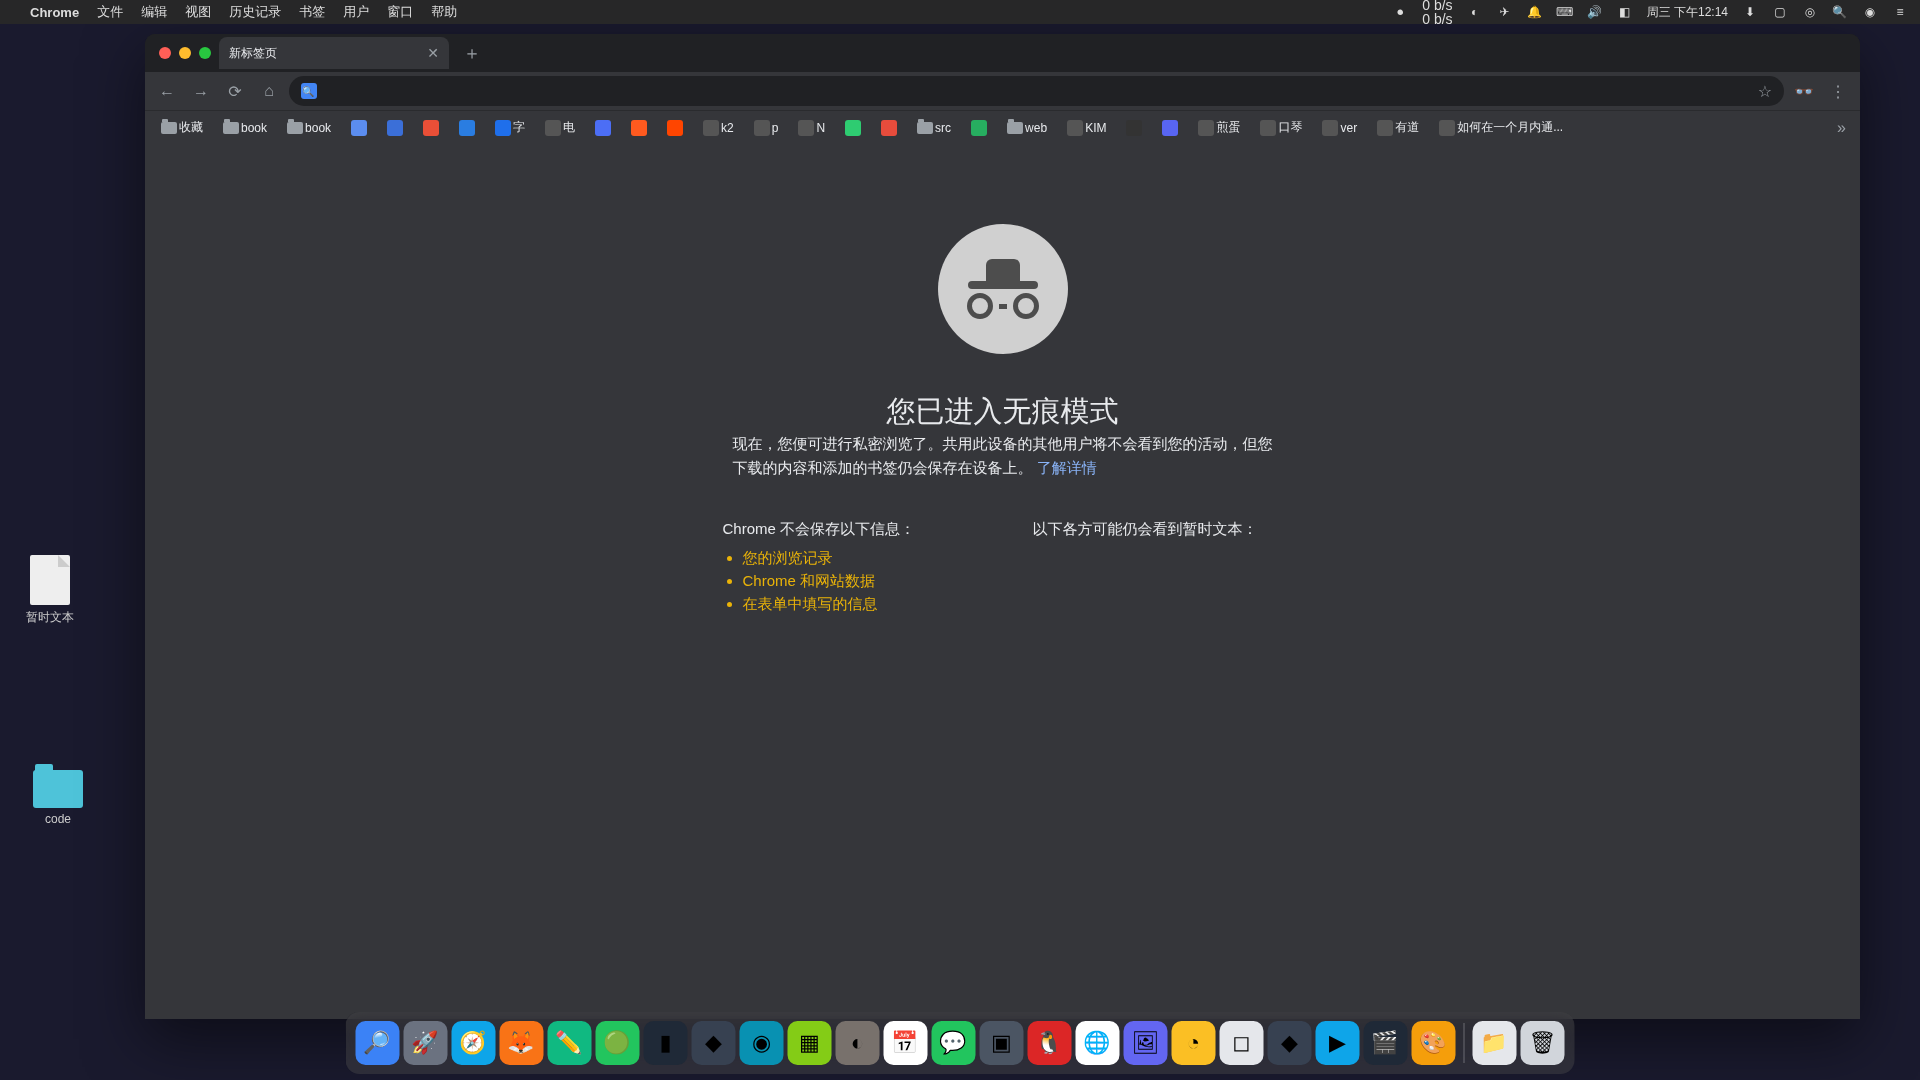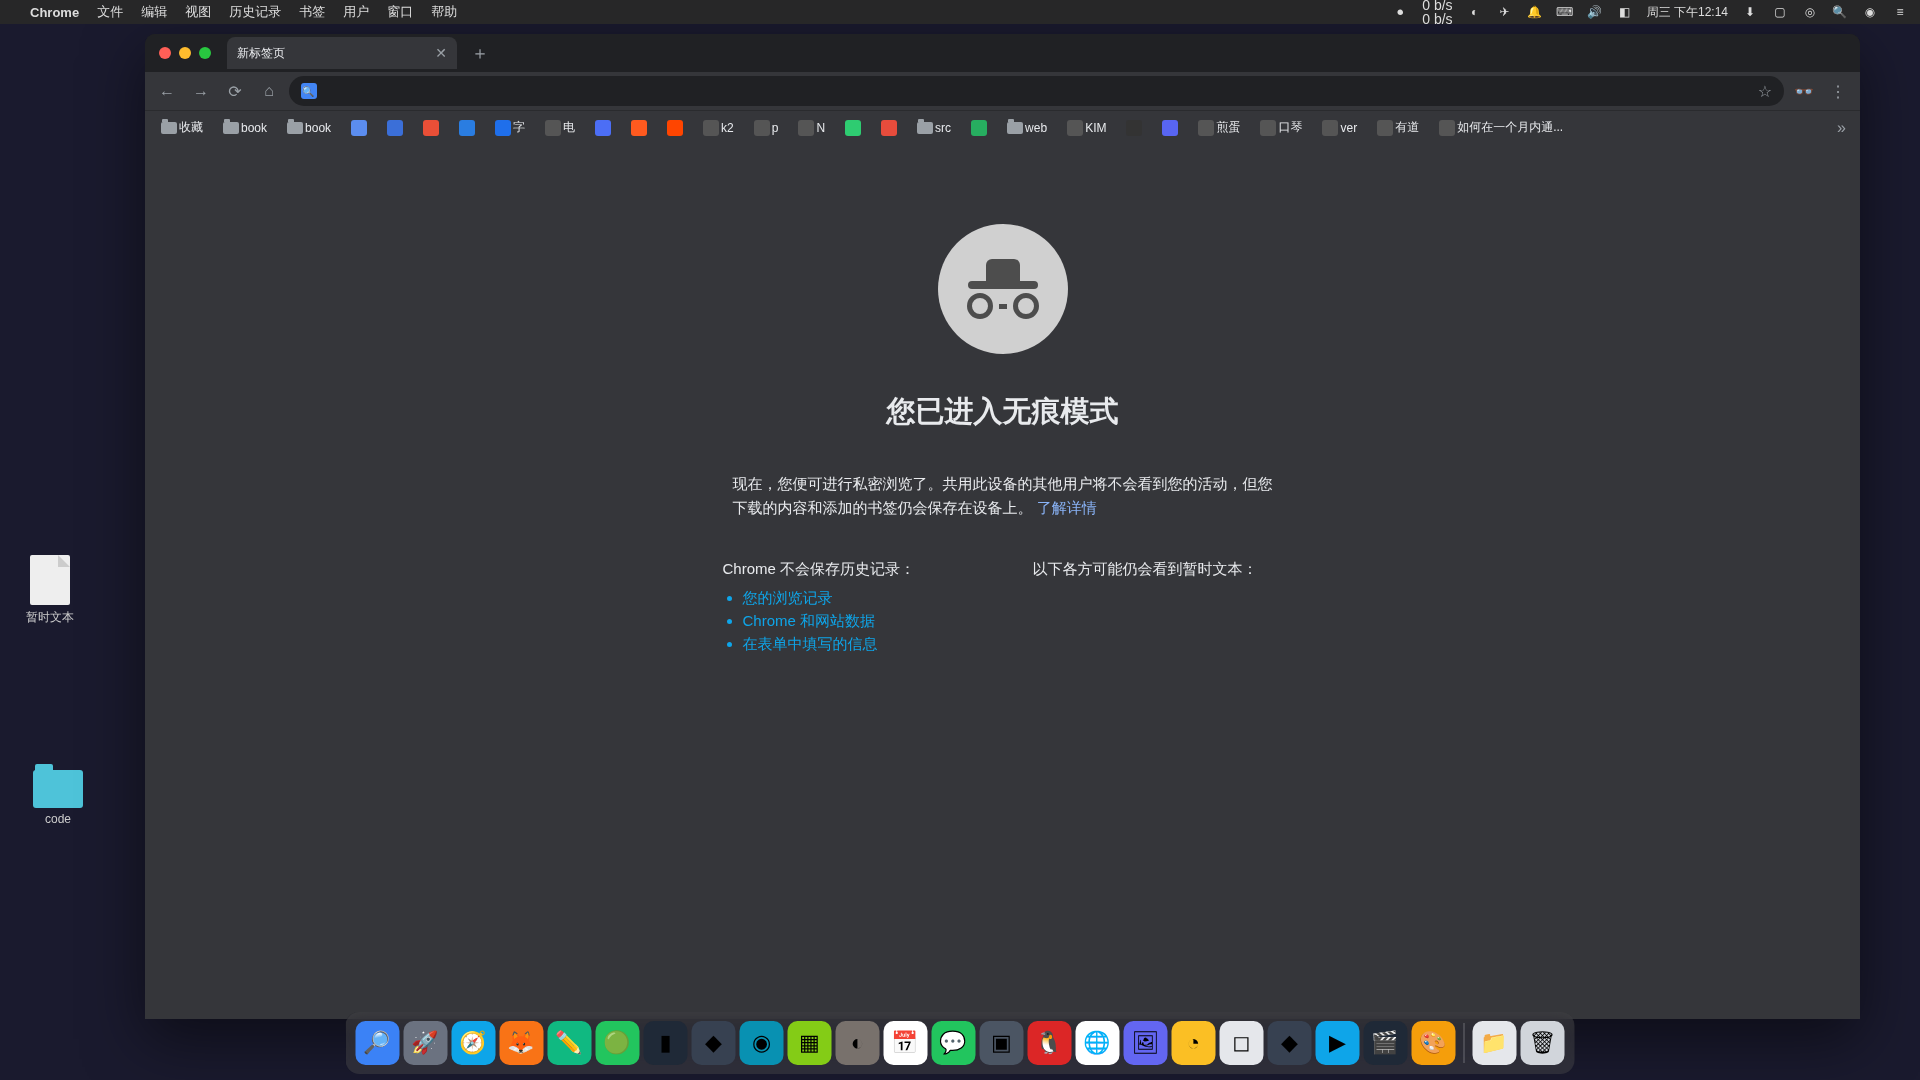--- a/index.html
+++ b/index.html
@@ -21,21 +21,21 @@
   .desktop-icon .folder { width: 50px; height: 38px; background: #4ec3d9; border-radius: 3px; position: relative; }
   .desktop-icon .folder::before { content:''; position:absolute; top:-6px; left:2px; width:18px; height:8px; background:#4ec3d9; border-radius:2px 2px 0 0;}
 
   
   .chrome-window { position: absolute; left: 145px; top: 34px; width: 1715px; height: 985px; background: #202124; border-radius: 10px 10px 0 0; overflow: hidden; box-shadow: 0 20px 60px rgba(0,0,0,0.5); display: flex; flex-direction: column; }
 
   .tab-strip { height: 38px; background: #202124; display: flex; align-items: center; padding: 0 8px; gap: 8px; }
   .traffic { display: flex; gap: 8px; padding-left: 6px; }
   .traffic span { width: 12px; height: 12px; border-radius: 50%; }
   .traffic .r { background: #ff5f57; } .traffic .y { background: #febc2e; } .traffic .g { background: #28c840; }
-  .tab { display: flex; align-items: center; background: #35363a; border-radius: 8px 8px 0 0; height: 32px; padding: 0 10px; margin-left: 8px; gap: 10px; color: #e8eaed; font-size: 12px; min-width: 230px; }
+  .tab { display: flex; align-items: center; background: #35363a; border-radius: 8px 8px 0 0; height: 32px; padding: 0 10px; gap: 10px; color: #e8eaed; font-size: 12px; min-width: 230px; }
   .tab .close { color: #9aa0a6; font-size: 14px; margin-left: auto; cursor: pointer; }
   .new-tab { color: #9aa0a6; font-size: 18px; padding: 0 6px; cursor: pointer; }
 
   .toolbar { height: 38px; background: #35363a; display: flex; align-items: center; padding: 0 8px; gap: 6px; }
   .toolbar .navbtn { width: 28px; height: 28px; display:flex; align-items:center; justify-content:center; color:#9aa0a6; border-radius:50%; cursor:pointer; font-size:16px;}
   .omnibox { flex: 1; height: 30px; background: #202124; border-radius: 15px; display: flex; align-items: center; padding: 0 12px; gap: 8px; }
   .omnibox .site-icon { width:16px; height:16px; background:#4285f4; border-radius:3px; display:flex; align-items:center; justify-content:center; font-size:10px;}
   .omnibox input { flex:1; background:transparent; border:none; outline:none; color:#e8eaed; font-size:14px; }
   .omnibox .star { color:#9aa0a6; font-size:16px; }
   .toolbar .right-btn { width:28px; height:28px; display:flex; align-items:center; justify-content:center; color:#9aa0a6; cursor:pointer; }
@@ -49,29 +49,29 @@
 
   .content { flex:1; background:#35363a; display:flex; flex-direction:column; align-items:center; padding-top: 80px; color:#e8eaed; }
   .incog-icon { width:130px; height:130px; background:#d0d0d0; border-radius:50%; display:flex; flex-direction:column; align-items:center; justify-content:center; gap:4px; margin-bottom:38px;}
   .incog-icon .hat { width:70px; height:30px; position:relative;}
   .incog-icon .hat::before { content:''; position:absolute; left:18px; top:0; width:34px; height:22px; background:#4d4d4d; border-radius:6px 6px 0 0;}
   .incog-icon .hat::after { content:''; position:absolute; left:0; bottom:0; width:70px; height:8px; background:#4d4d4d; border-radius:4px;}
   .incog-icon .glasses { display:flex; gap:6px; align-items:center;}
   .incog-icon .glasses span { width:26px; height:26px; border:5px solid #4d4d4d; border-radius:50%;}
   .incog-icon .glasses .bridge { width:8px; height:5px; background:#4d4d4d; border:none; border-radius:0;}
 
-  h1 { font-size: 29px; font-weight: 700; margin-bottom: 40px; }
+  h1 { font-size: 29px; font-weight: 400; }
   .desc { max-width: 540px; font-size: 15px; line-height: 1.6; margin-bottom: 40px; color:#e8eaed;}
   .desc a { color:#8ab4f8; text-decoration:none; }
   .columns { display:flex; gap:60px; max-width: 560px; width:100%; font-size:15px;}
   .col { flex:1; }
   .col-title { margin-bottom:10px; }
   .col-title .em { font-weight:500;margin-top:26px; }
   .col ul { list-style: disc; padding-left: 20px; }
-  .col li { margin-bottom: 4px; color:#0ea5e9;}
+  .col li { margin-bottom: 4px; color:#eab308;}
 
   
   .dock { position:absolute; bottom:6px; left:50%; transform:translateX(-50%); height:62px; background:rgba(80,80,80,0.4); border-radius:14px; display:flex; align-items:center; padding:0 10px; gap:4px; backdrop-filter: blur(10px);}
   .dock .dicon { width:44px; height:44px; border-radius:10px; display:flex; align-items:center; justify-content:center; font-size:22px;}
   .dock .sep { width:1px; height:40px; background:rgba(255,255,255,0.3); margin:0 4px;}
 </style>
 </head>
 <body>
 
 <div class="mac-menubar">
@@ -259,21 +259,21 @@
         </div>
     </div>
     <h1>您已进入无痕模式</h1>
     <p class="desc">
       <span>现在，您便可进行私密浏览了。共用此设备的其他用户将不会看到您的活动，但您下载的内容和添加的书签仍会保存在设备上。</span>
       <a href="#">了解详情</a>
     </p>
     <div class="columns">
       <div class="col">
         <div class="col-title">
-          <span>Chrome </span><span class="em">不会保存</span><span>历史记录：</span>
+          <span>Chrome </span><span class="em">不会保存</span><span>以下信息：</span>
         </div>
         <ul id="col1">
             <li>您的浏览记录</li>
             <li>Chrome 和网站数据</li>
             <li>在表单中填写的信息</li>
           </ul>
       </div>
       <div class="col">
         <div class="col-title">
           <span>以下各方</span><span class="em">可能仍会看到</span><span>暂时文本：</span>

